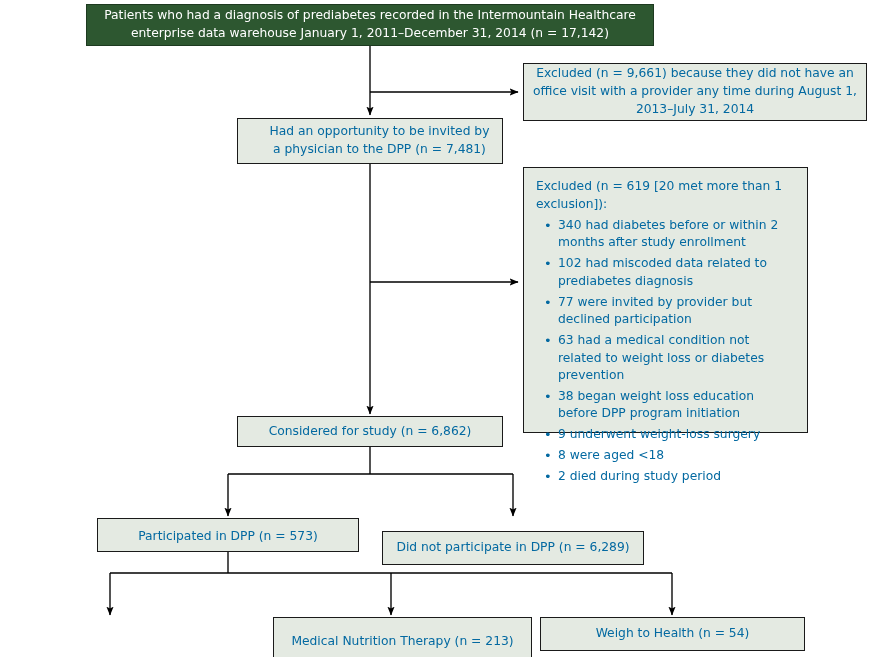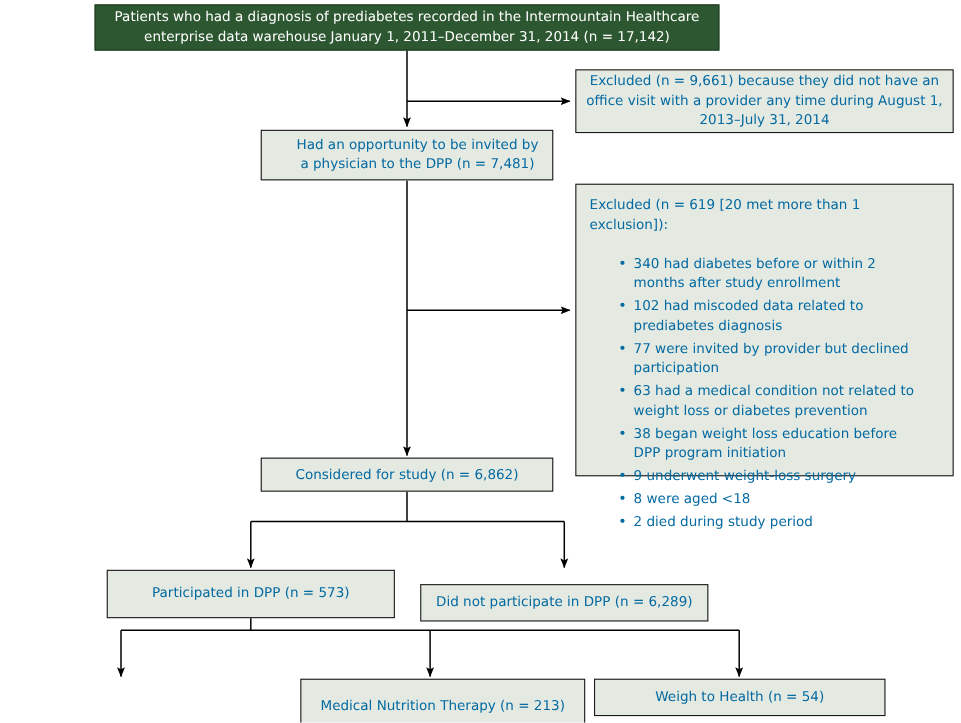--- a/index.html
+++ b/index.html
@@ -51,21 +51,21 @@
     text-align: left;
     padding: 9px 11px 9px 12px;
   }
   .excl-head {
     display: block;
     margin: 0 0 3px 0;
     font-size: 12.3px;
     line-height: 1.5;
   }
   ul.excl-items {
-    margin: 18px;
+    margin: 0;
     padding: 0 0 0 20px;
     list-style: none;
   }
   ul.excl-items li {
     position: relative;
     font-size: 12.3px;
     line-height: 1.42;
     margin: 0 0 3.5px 0;
     padding-left: 2px;
   }
@@ -121,39 +121,39 @@
   </div>
 
   <div class="node" style="left:523px; top:63px; width:344px; height:58px;">
     <span class="node-text">Excluded (n = 9,661) because they did not have an office visit with a provider any time during August 1, 2013–July 31, 2014</span>
   </div>
 
   <div class="node" style="left:237px; top:118px; width:266px; height:46px;padding-left:28px;">
     <span class="node-text">Had an opportunity to be invited by a physician to the DPP (n = 7,481)</span>
   </div>
 
-  <div class="node node-list" style="left:523px; top:167px; width:344px; height:266px;">
+  <div class="node node-list" style="left:523px; top:167px; width:285px; height:266px;">
     <span class="excl-head">Excluded (n = 619 [20 met more than 1 exclusion]):</span>
     <ul class="excl-items">
       <li>340 had diabetes before or within 2 months after study enrollment</li>
       <li>102 had miscoded data related to prediabetes diagnosis</li>
       <li>77 were invited by provider but declined participation</li>
       <li>63 had a medical condition not related to weight loss or diabetes prevention</li>
       <li>38 began weight loss education before DPP program initiation</li>
       <li>9 underwent weight-loss surgery</li>
       <li>8 were aged &lt;18</li>
       <li>2 died during study period</li>
     </ul>
   </div>
 
   <div class="node" style="left:237px; top:416px; width:266px; height:31px;">
     <span class="node-text">Considered for study (n = 6,862)</span>
   </div>
 
-  <div class="node" style="left:97px; top:518px; width:262px; height:44px;">
+  <div class="node" style="left:97px; top:518px; width:262px; height:34px;align-items:flex-end;">
     <span class="node-text">Participated in DPP (n = 573)</span>
   </div>
 
   <div class="node" style="left:382px; top:531px; width:262px; height:34px;">
     <span class="node-text">Did not participate in DPP (n = 6,289)</span>
   </div>
 
 
   <div class="node" style="left:273px; top:617px; width:259px; height:50px;">
     <span class="node-text">Medical Nutrition Therapy (n = 213)</span>

